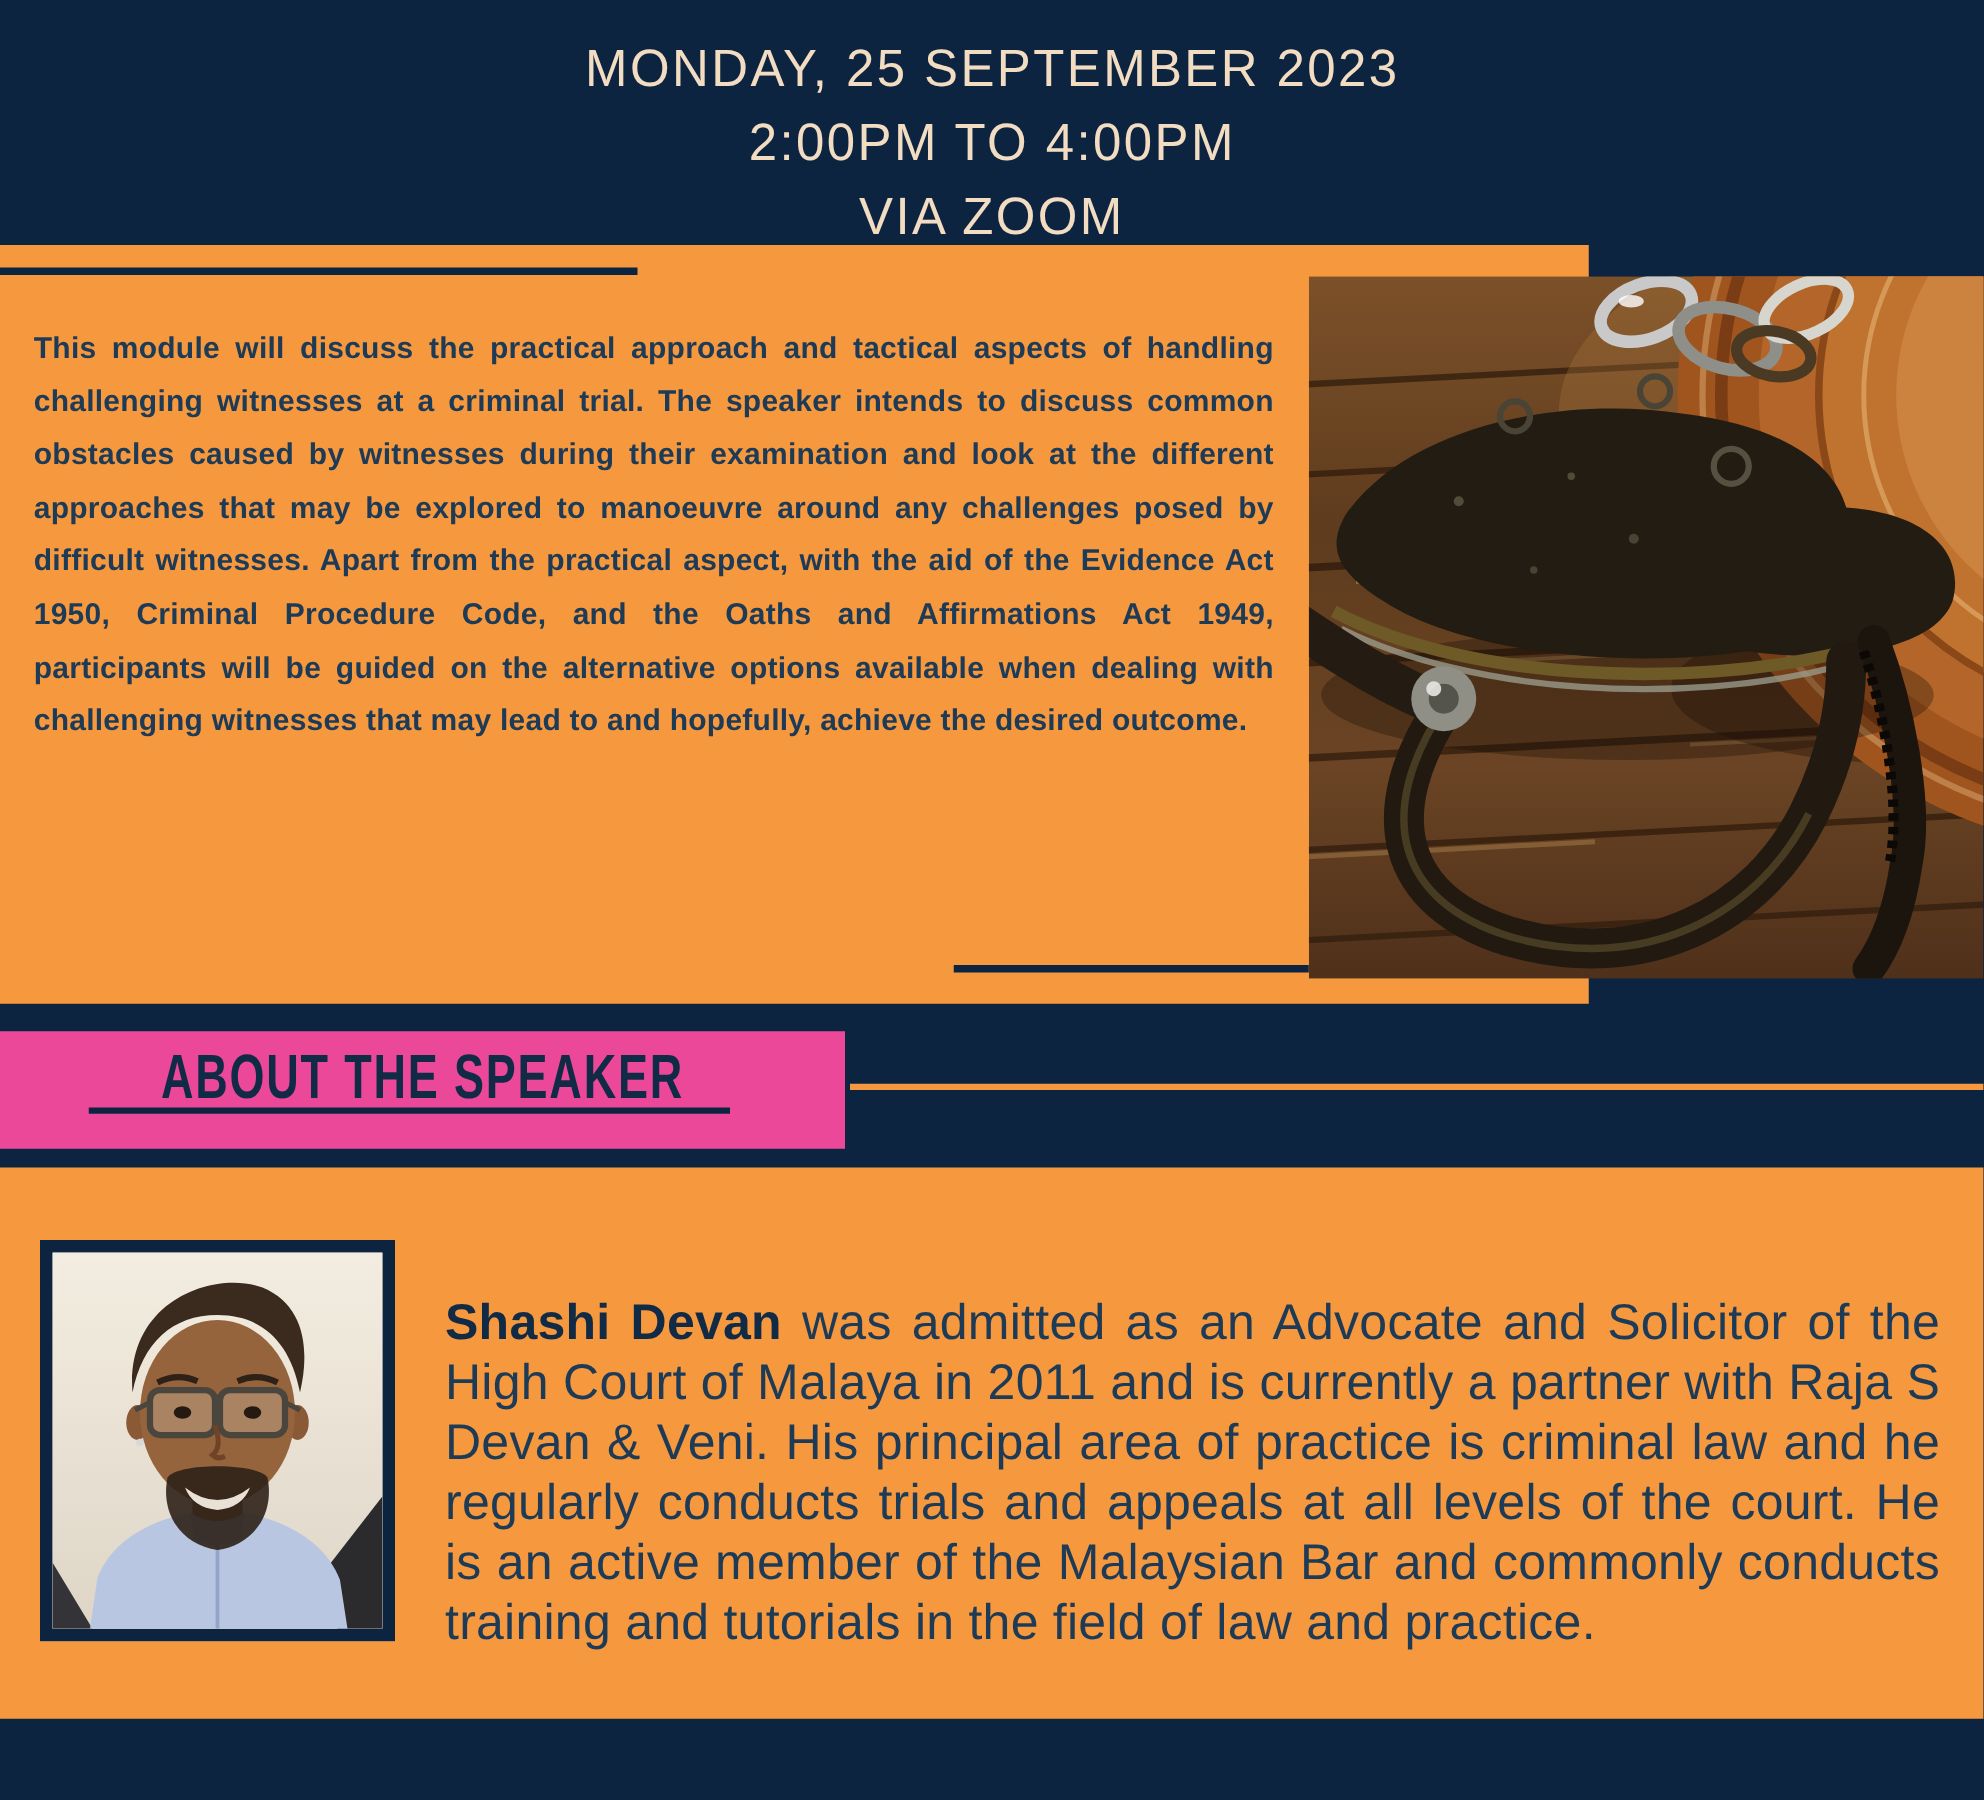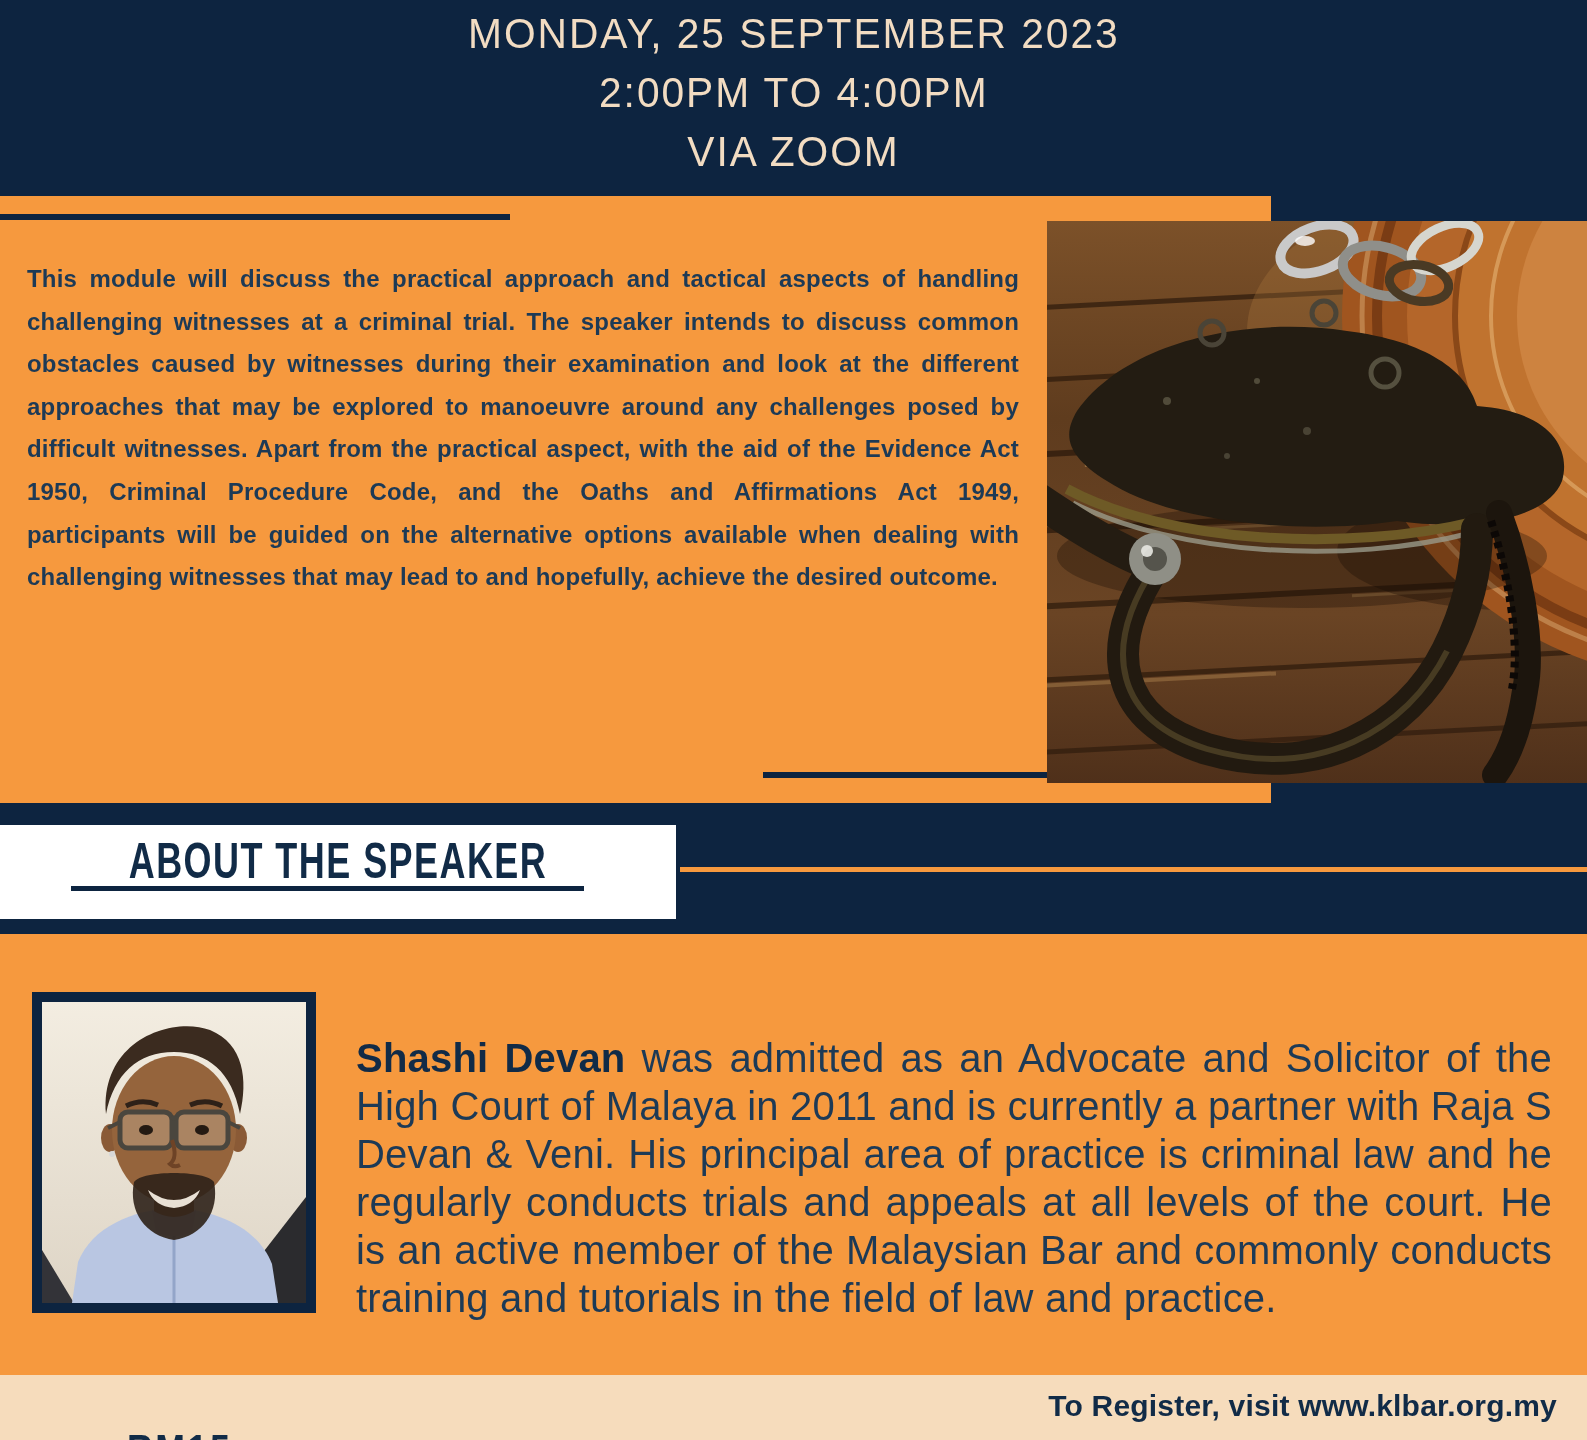--- a/index.html
+++ b/index.html
@@ -2,38 +2,38 @@
 <html><head>
 <meta charset="utf-8">
 <style>
   html,body{margin:0;padding:0;}
   body{background:#0D2440;font-family:"Liberation Sans",sans-serif;}
   .page{position:relative;width:1587px;height:1440px;background:#0D2440;overflow:hidden;}
 
   
   .header{position:absolute;left:0;top:0;width:100%;height:196px;background:#0D2440;
           display:flex;flex-direction:column;align-items:center;justify-content:flex-start;
-          padding-top:4px;box-sizing:border-box;}
+          padding-top:25px;box-sizing:border-box;}
   .header .hline{color:#F2DCC2;font-size:42px;line-height:59px;letter-spacing:2px;
           font-weight:400;white-space:nowrap;transform:scaleX(.97);}
 
   
   .intro-panel{position:absolute;left:0;top:196px;width:1271px;height:607px;background:#F6993E;}
   .rule{position:absolute;background:#0D2440;}
   .rule.top-left{left:0;top:214px;width:510px;height:6px;}
   .rule.bottom-right{left:763px;top:772px;width:284px;height:6px;}
   .intro-paragraph{position:absolute;left:27px;top:234px;width:992px;
           color:#1D3A56;font-size:24px;line-height:42.6px;text-align:justify;letter-spacing:.2px;font-weight:bold;}
 
   
   .event-photo{position:absolute;left:1047px;top:221px;width:540px;height:562px;overflow:hidden;}
   .event-photo svg{display:block;width:100%;height:100%;}
 
   
-  .about-banner{position:absolute;left:0;top:825px;width:676px;height:94px;background:#ffffff;}
+  .about-banner{position:absolute;left:0;top:825px;width:676px;height:94px;background:#ec4899;}
   .about-heading{position:absolute;left:0;top:8px;width:100%;text-align:center;
           color:#112B47;font-size:50px;line-height:56px;font-weight:800;letter-spacing:2px;
           transform:scaleX(.72);transform-origin:50% 50%;white-space:nowrap;margin:0;}
   .about-underline{position:absolute;left:71px;top:61px;width:513px;height:5px;background:#0D2440;}
   .orange-accent-line{position:absolute;left:680px;top:867px;width:907px;height:5px;background:#F6993E;}
 
   
   .speaker-section{position:absolute;left:0;top:934px;width:1587px;height:441px;background:#F6993E;}
   .speaker-photo{position:absolute;left:32px;top:992px;width:284px;height:321px;
           border:10px solid #0D2440;box-sizing:border-box;background:#e9e2d6;}
@@ -176,18 +176,14 @@
       <ellipse cx="104" cy="128" rx="7" ry="5" fill="#241a12"></ellipse>
       <ellipse cx="160" cy="128" rx="7" ry="5" fill="#241a12"></ellipse>
       <path d="M130 138 Q136 156 128 162 Q132 166 138 163" stroke="#6e4326" stroke-width="4" fill="none"></path>
       <path d="M92 180 C100 168 164 168 172 180 C178 210 160 234 132 238 C104 234 86 210 92 180 Z" fill="#2e2118" opacity="0.9"></path>
       <path d="M106 188 Q132 208 158 188 Q152 204 132 206 Q112 204 106 188 Z" fill="#e9e1d5"></path>
     </svg>
   </div>
 
   <p class="speaker-bio"><span class="name">Shashi Devan</span><span> was admitted as an Advocate and Solicitor of the High Court of Malaya in 2011 and is currently a partner with Raja S Devan &amp; Veni. His principal area of practice is criminal law and he regularly conducts trials and appeals at all levels of the court. He is an active member of the Malaysian Bar and commonly conducts training and tutorials in the field of law and practice.</span></p>
 
-  <div class="footer-band">
-    <div class="register-text">To Register, visit www.klbar.org.my</div>
-    <div class="partial-fee">RM15</div>
-  </div>
 
 </div>
 
 </body></html>

